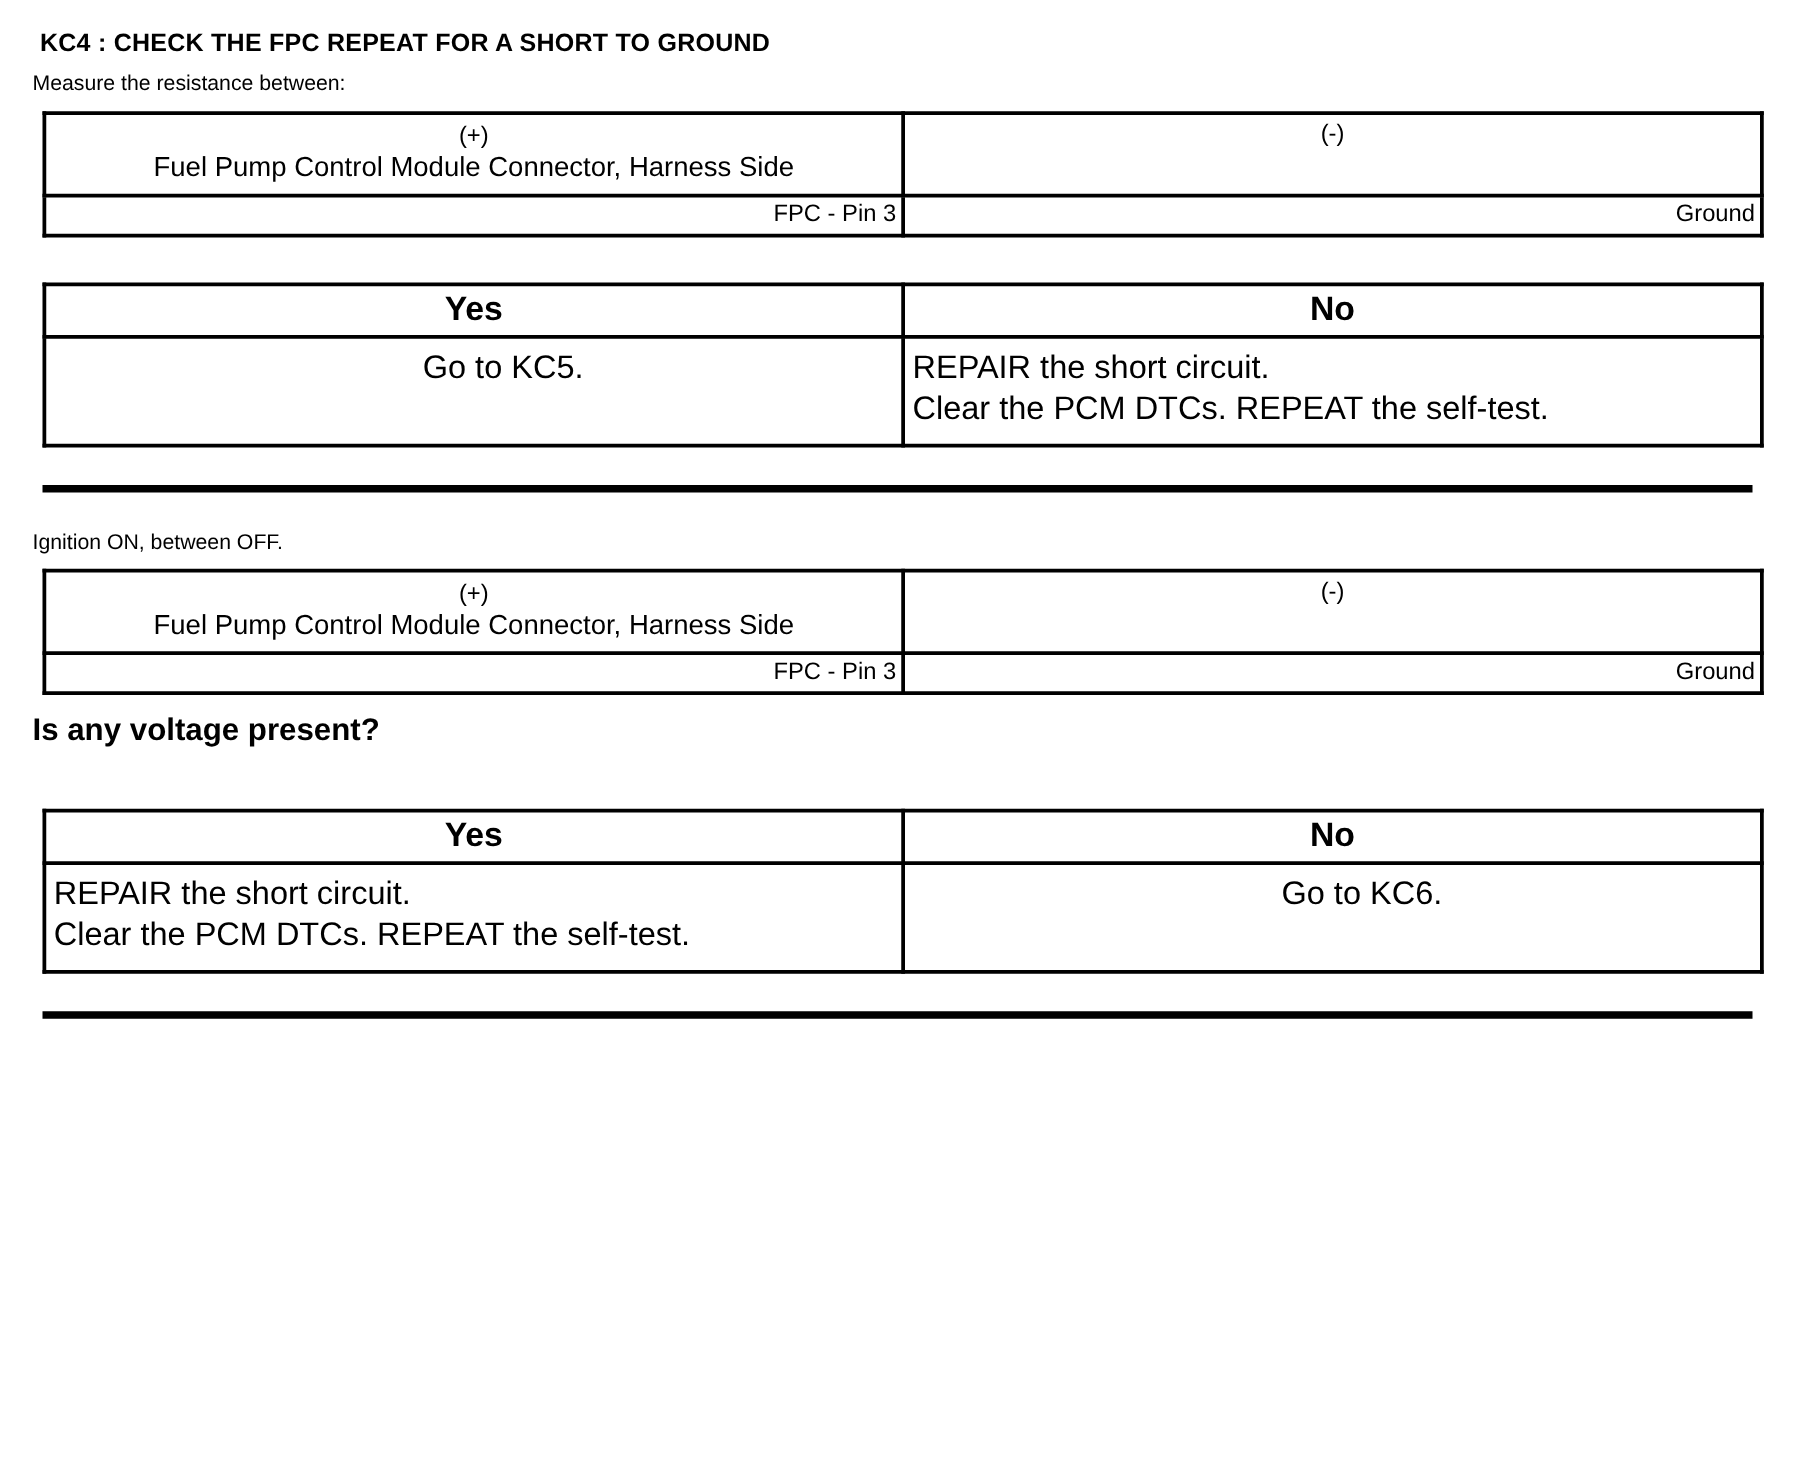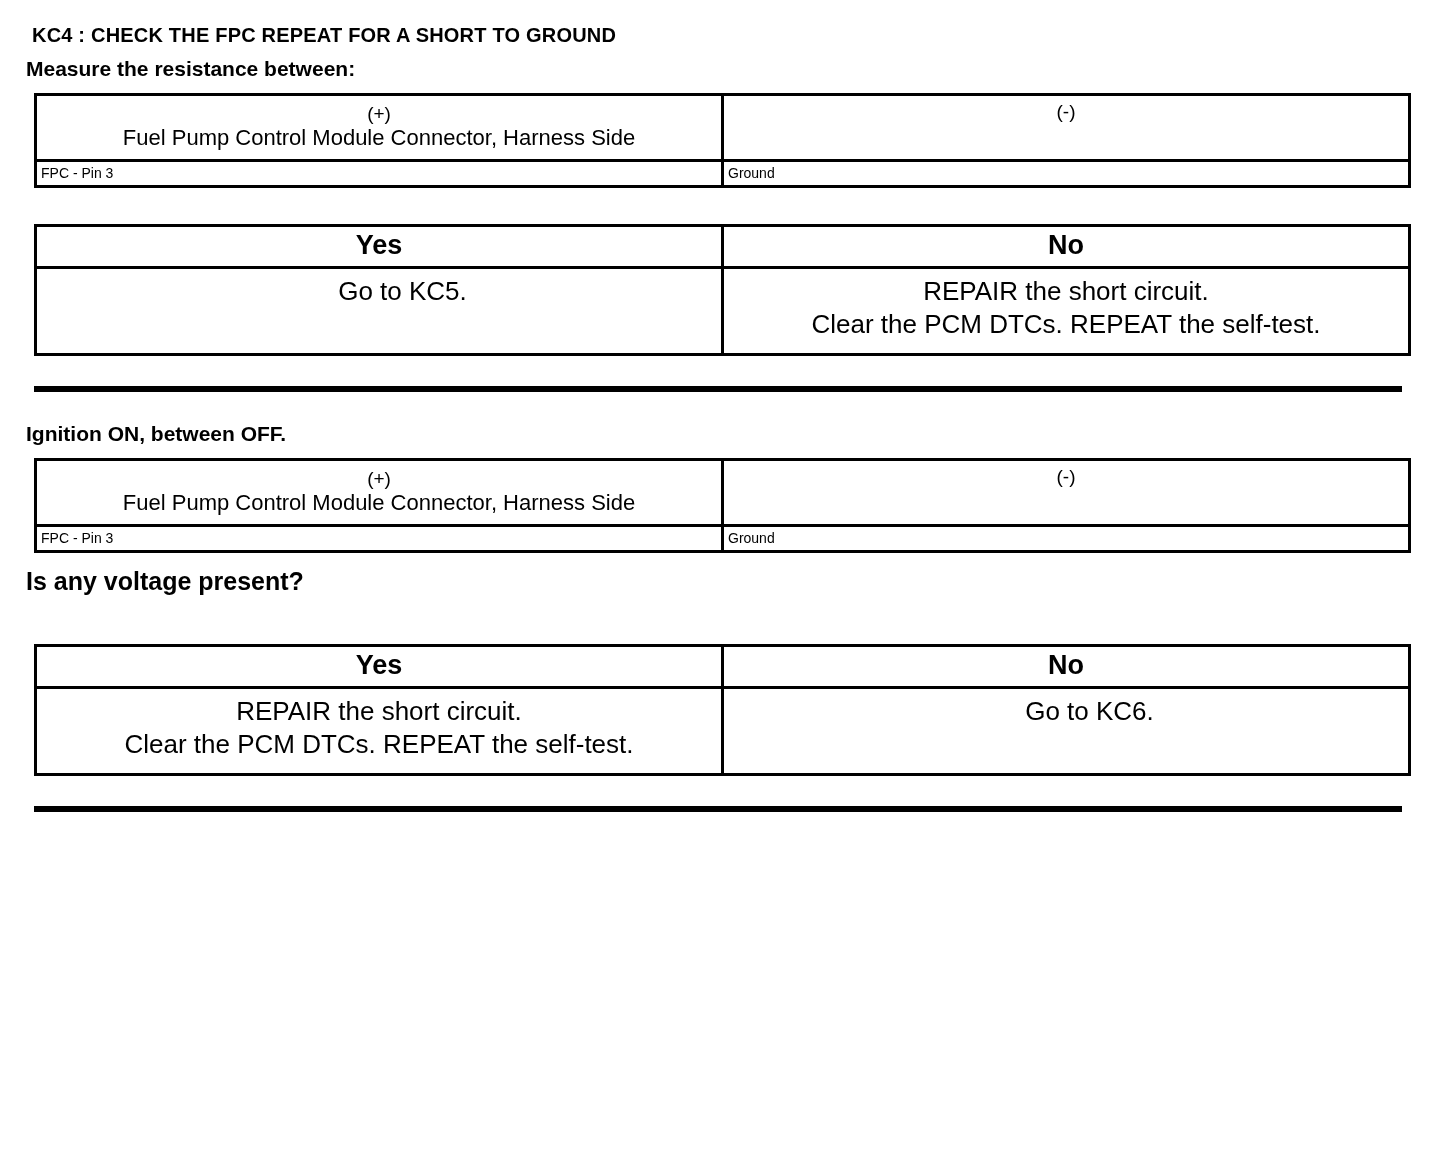--- a/index.html
+++ b/index.html
@@ -19,22 +19,22 @@
     box-sizing: border-box;
     padding: 18px 40px 10px 26px;
   }
   .step-title {
     font-size: 20px;
     font-weight: bold;
     letter-spacing: 0.2px;
     margin: 6px 0 10px 6px;
   }
   .body-line {
-    font-size: 21px;
-    font-weight: bold;
+    font-size: 17px;
+    font-weight: normal;
     margin: 10px 0 12px 0;
     line-height: 1.15;
   }
   .question {
     font-size: 25px;
     font-weight: bold;
     margin: 14px 0 10px 0;
     line-height: 1.15;
   }
   
@@ -63,22 +63,22 @@
   }
   .meas-head .desc {
     display: block;
     font-size: 22px;
     white-space: nowrap;
   }
   .meas-head.empty {
     min-height: 52px;
   }
   .meas-val {
-    text-align: left;
-    font-size: 14px;
+    text-align: right;
+    font-size: 19px;
     padding: 3px 4px 4px 4px;
   }
   
   table.yesno {
     border-collapse: collapse;
     width: 1368px;
     margin: 12px 0 6px 8px;
     table-layout: fixed;
   }
   table.yesno td {
@@ -97,21 +97,21 @@
     font-size: 26px;
     line-height: 1.28;
     padding: 6px 6px 8px 6px;
     min-height: 70px;
   }
   .yn-body.center {
     text-align: center;
     margin-left: 47px;
   }
   .yn-body.left {
-    text-align: center;
+    text-align: left;
   }
   .section-rule {
     border: none;
     border-top: 6px solid #000;
     margin: 30px 0 30px 8px;
     width: 1368px;
   }
   .gap-small { height: 18px; }
   .gap-mid { height: 26px; }
 </style>

